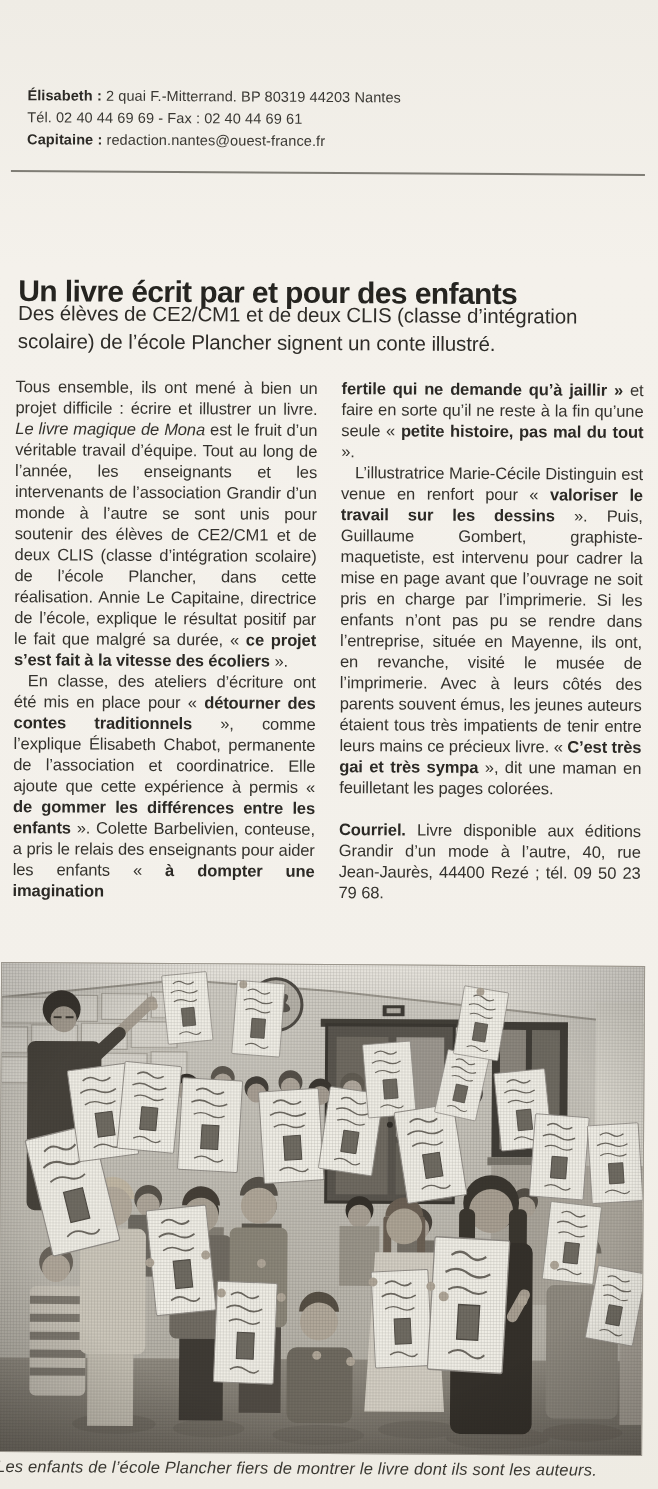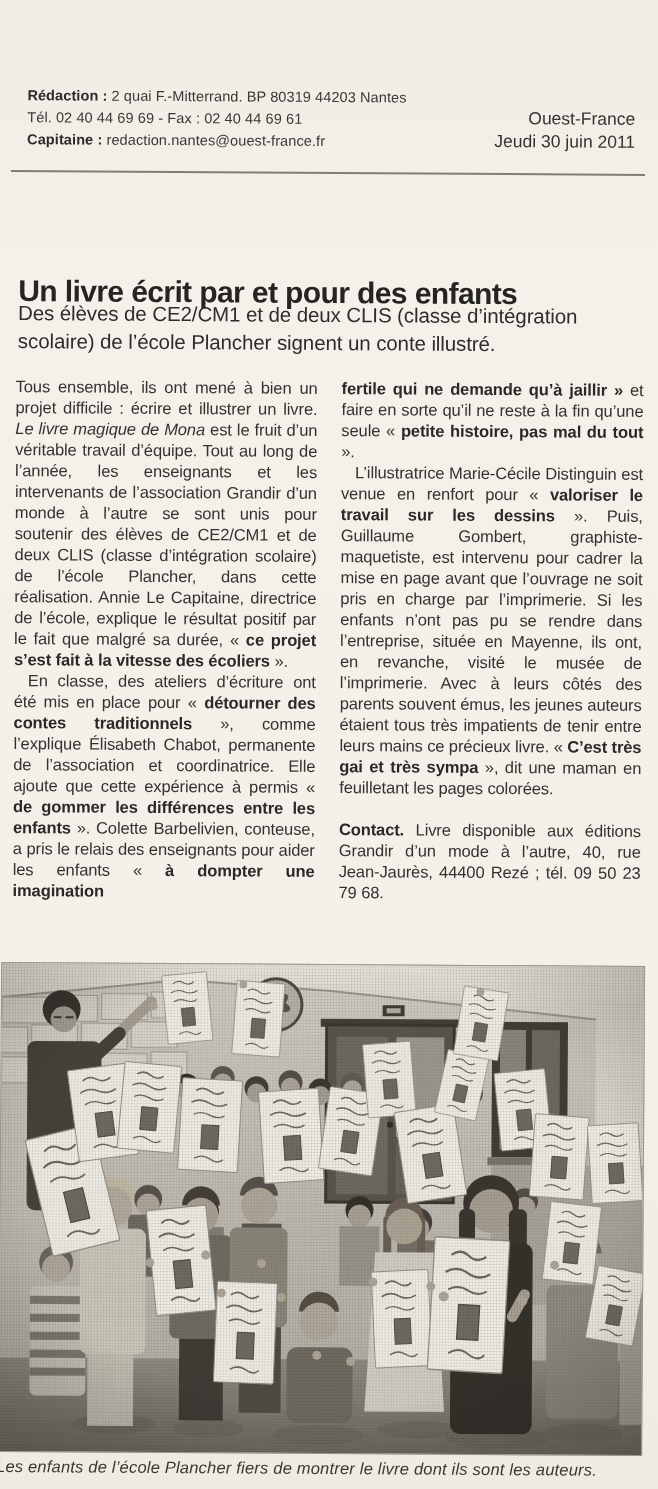--- a/index.html
+++ b/index.html
@@ -67,42 +67,38 @@
     position:absolute;left:5px;top:1457px;width:650px;
     font-style:italic;font-size:16.5px;color:#3a3832;letter-spacing:.2px;
   }
 </style>
 </head>
 <body>
 
 <div class="scan">
 
   <div class="masthead-left">
-    <div><b>Rédaction :</b><span> 2 quai F.-Mitterrand. BP 80319 44203 Nantes</span></div>
+    <div><b>Élisabeth :</b><span> 2 quai F.-Mitterrand. BP 80319 44203 Nantes</span></div>
     <div>Tél. 02 40 44 69 69 - Fax : 02 40 44 69 61</div>
     <div><b>Capitaine :</b><span> redaction.nantes@ouest-france.fr</span></div>
-  </div>
-  <div class="masthead-right">
-    <div>Ouest-France</div>
-    <div>Jeudi 30 juin 2011</div>
   </div>
   <div class="rule"></div>
 
   <h1 class="headline">Un livre écrit par et pour des enfants</h1>
   <div class="standfirst">Des élèves de CE2/CM1 et de deux CLIS (classe d’intégration scolaire) de l’école Plancher signent un conte illustré.</div>
 
   <div class="cols">
     <div class="col">
         <p class=""><span class="n">Tous ensemble, ils ont mené à bien un projet difficile : écrire et illustrer un livre. </span><span class="i">Le livre magique de Mona</span><span class="n"> est le fruit d’un véritable travail d’équipe. Tout au long de l’année, les enseignants et les intervenants de l’association Grandir d’un monde à l’autre se sont unis pour soutenir des élèves de CE2/CM1 et de deux CLIS (classe d’intégration scolaire) de l’école Plancher, dans cette réalisation. Annie Le Capitaine, directrice de l’école, explique le résultat positif par le fait que malgré sa durée, « </span><span class="b">ce projet s’est fait à la vitesse des écoliers</span><span class="n"> ».</span></p>
         <p class="ind"><span class="n">En classe, des ateliers d’écriture ont été mis en place pour « </span><span class="b">détourner des contes traditionnels</span><span class="n"> », comme l’explique Élisabeth Chabot, permanente de l’association et coordinatrice. Elle ajoute que cette expérience à permis « </span><span class="b">de gommer les différences entre les enfants</span><span class="n"> ». Colette Barbelivien, conteuse, a pris le relais des enseignants pour aider les enfants « </span><span class="b">à dompter une imagination</span></p>
       </div>
     <div class="col">
         <p class=""><span class="b">fertile qui ne demande qu’à jaillir »</span><span class="n"> et faire en sorte qu’il ne reste à la fin qu’une seule « </span><span class="b">petite histoire, pas mal du tout</span><span class="n"> ».</span></p>
         <p class="ind"><span class="n">L’illustratrice Marie-Cécile Distinguin est venue en renfort pour « </span><span class="b">valoriser le travail sur les dessins</span><span class="n"> ». Puis, Guillaume Gombert, graphiste-maquetiste, est intervenu pour cadrer la mise en page avant que l’ouvrage ne soit pris en charge par l’imprimerie. Si les enfants n’ont pas pu se rendre dans l’entreprise, située en Mayenne, ils ont, en revanche, visité le musée de l’imprimerie. Avec à leurs côtés des parents souvent émus, les jeunes auteurs étaient tous très impatients de tenir entre leurs mains ce précieux livre. « </span><span class="b">C’est très gai et très sympa</span><span class="n"> », dit une maman en feuilletant les pages colorées.</span></p>
-        <p class=" contact"><span class="b">Contact.</span><span class="n"> Livre disponible aux éditions Grandir d’un mode à l’autre, 40, rue Jean-Jaurès, 44400 Rezé ; tél. 09 50 23 79 68.</span></p>
+        <p class=" contact"><span class="b">Courriel.</span><span class="n"> Livre disponible aux éditions Grandir d’un mode à l’autre, 40, rue Jean-Jaurès, 44400 Rezé ; tél. 09 50 23 79 68.</span></p>
       </div>
   </div>
 
   <figure class="photo">
     <svg viewBox="0 0 644 490" preserveAspectRatio="none">
       <defs>
         <linearGradient id="wallg" x1="0" y1="0" x2="0" y2="1">
           <stop offset="0" stop-color="#cfccc4"></stop>
             <stop offset="1" stop-color="#aeaaa0"></stop>
         </linearGradient>

